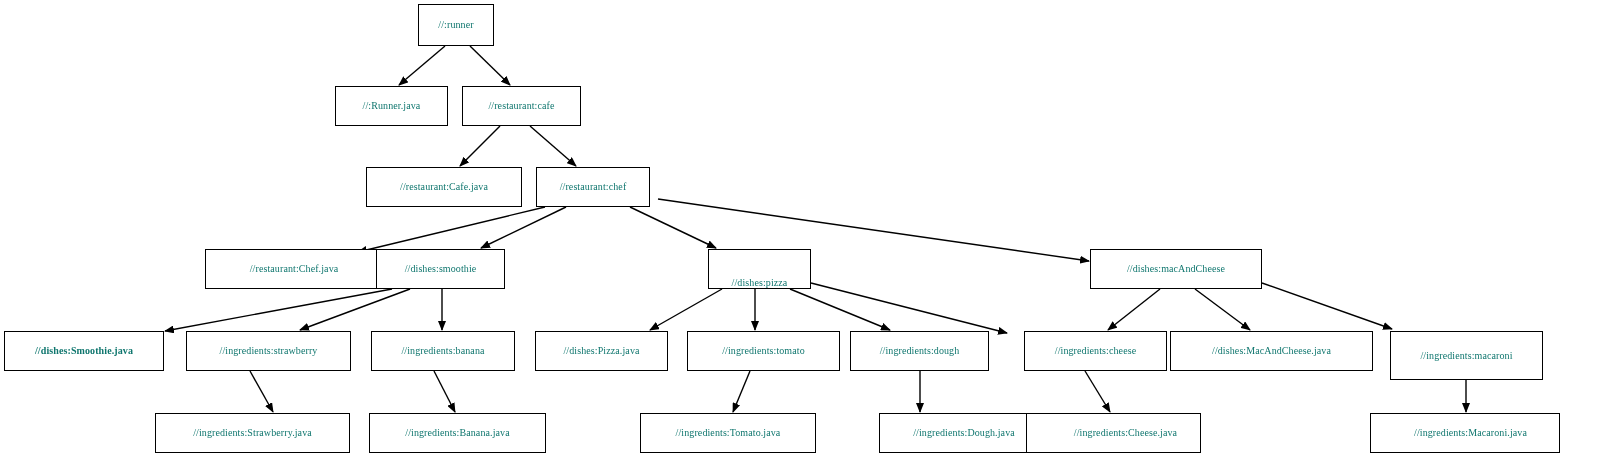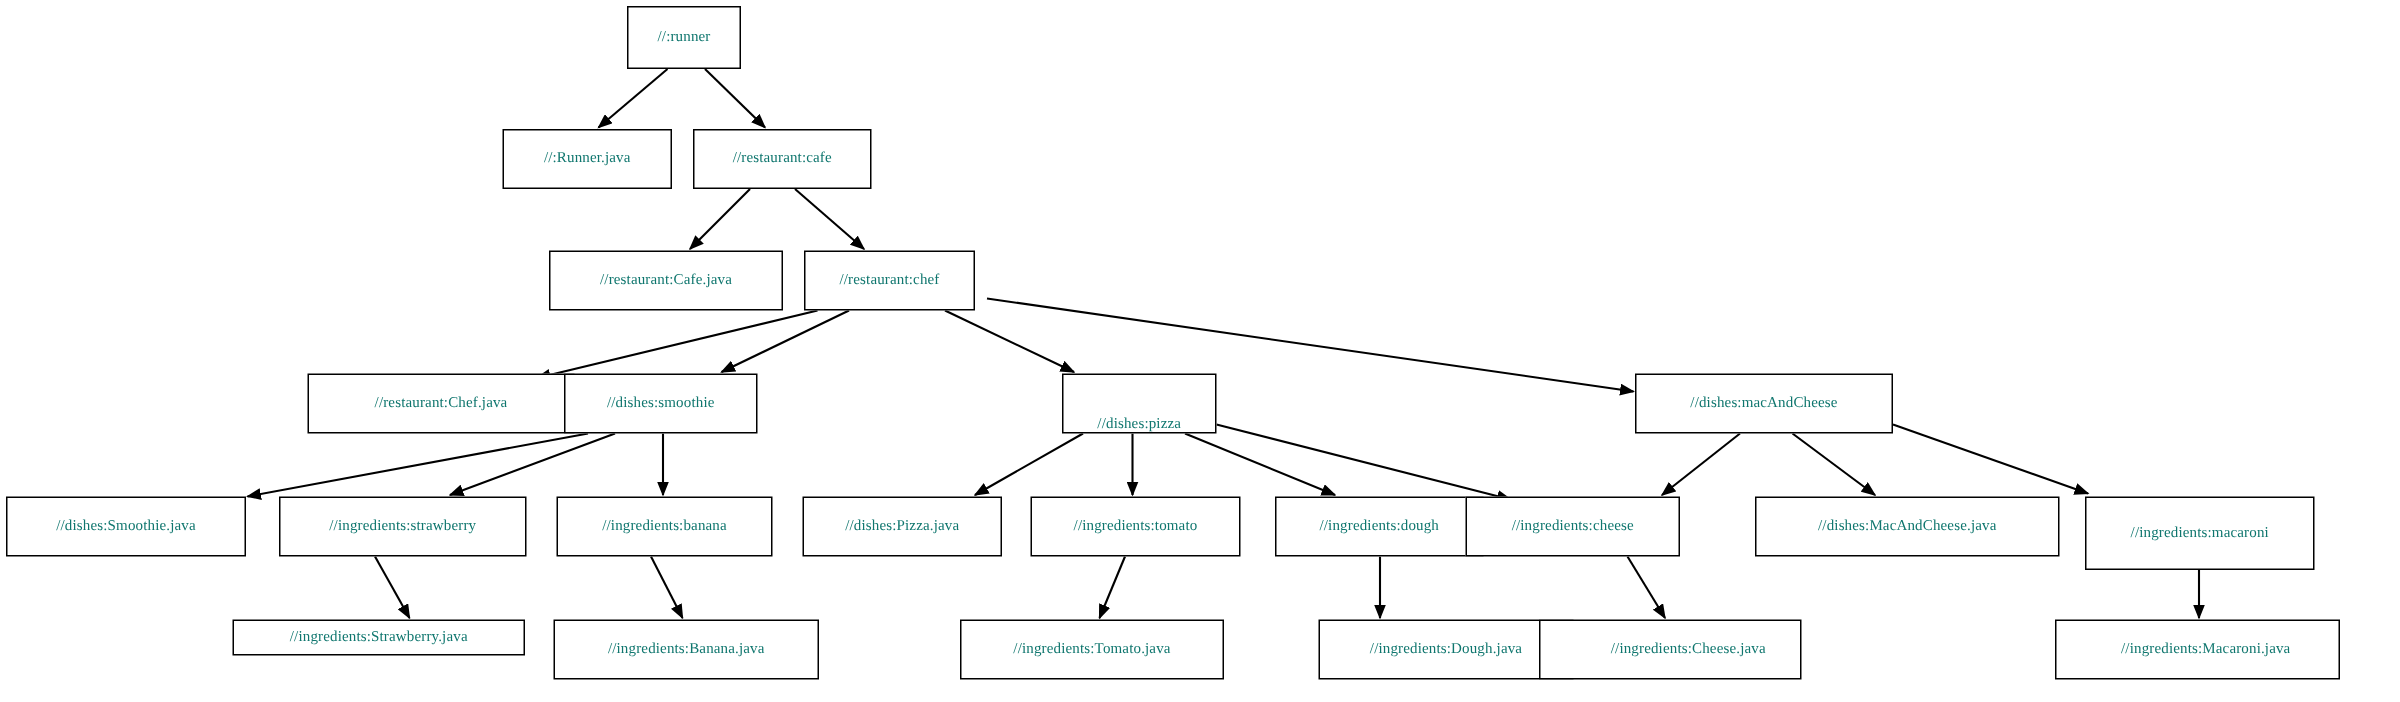--- a/index.html
+++ b/index.html
@@ -99,48 +99,48 @@
       </div>
       <div class="graph-node" style="left: 376px; top: 249px; width: 129px; height: 40px; border-color: rgb(0, 0, 0); background: rgb(255, 255, 255);">
         <span class="node-label">//dishes:smoothie</span>
       </div>
       <div class="graph-node" style="left: 708px; top: 249px; width: 103px; height: 40px; border-color: rgb(0, 0, 0); background: rgb(255, 255, 255); align-items: flex-end;">
         <span class="node-label">//dishes:pizza</span>
       </div>
       <div class="graph-node" style="left: 1090px; top: 249px; width: 172px; height: 40px; border-color: rgb(0, 0, 0); background: rgb(255, 255, 255);">
         <span class="node-label">//dishes:macAndCheese</span>
       </div>
-      <div class="graph-node" style="left: 4px; top: 331px; width: 160px; height: 40px; border-color: rgb(0, 0, 0); background: rgb(255, 255, 255);">
+      <div class="graph-node" style="left: 4px; top: 331px; width: 160px; height: 40px; border-color: rgb(0, 0, 0); background: rgb(255, 255, 255); font-weight: bold;">
         <span class="node-label">//dishes:Smoothie.java</span>
       </div>
       <div class="graph-node" style="left: 186px; top: 331px; width: 165px; height: 40px; border-color: rgb(0, 0, 0); background: rgb(255, 255, 255);">
         <span class="node-label">//ingredients:strawberry</span>
       </div>
       <div class="graph-node" style="left: 371px; top: 331px; width: 144px; height: 40px; border-color: rgb(0, 0, 0); background: rgb(255, 255, 255);">
         <span class="node-label">//ingredients:banana</span>
       </div>
       <div class="graph-node" style="left: 535px; top: 331px; width: 133px; height: 40px; border-color: rgb(0, 0, 0); background: rgb(255, 255, 255);">
         <span class="node-label">//dishes:Pizza.java</span>
       </div>
-      <div class="graph-node" style="left: 687px; top: 331px; width: 140px; height: 40px; border-color: rgb(0, 0, 0); background: rgb(255, 255, 255);">
+      <div class="graph-node" style="left: 687px; top: 331px; width: 153px; height: 40px; border-color: rgb(0, 0, 0); background: rgb(255, 255, 255);">
         <span class="node-label">//ingredients:tomato</span>
       </div>
       <div class="graph-node" style="left: 850px; top: 331px; width: 139px; height: 40px; border-color: rgb(0, 0, 0); background: rgb(255, 255, 255);">
         <span class="node-label">//ingredients:dough</span>
       </div>
-      <div class="graph-node" style="left: 977px; top: 331px; width: 143px; height: 40px; border-color: rgb(0, 0, 0); background: rgb(255, 255, 255);">
+      <div class="graph-node" style="left: 1024px; top: 331px; width: 143px; height: 40px; border-color: rgb(0, 0, 0); background: rgb(255, 255, 255);">
         <span class="node-label">//ingredients:cheese</span>
       </div>
       <div class="graph-node" style="left: 1170px; top: 331px; width: 203px; height: 40px; border-color: rgb(0, 0, 0); background: rgb(255, 255, 255);">
         <span class="node-label">//dishes:MacAndCheese.java</span>
       </div>
       <div class="graph-node" style="left: 1390px; top: 331px; width: 153px; height: 49px; border-color: rgb(0, 0, 0); background: rgb(255, 255, 255); text-align: center;">
         <span class="node-label">//ingredients:macaroni</span>
       </div>
-      <div class="graph-node" style="left: 155px; top: 413px; width: 195px; height: 24px; border-color: rgb(0, 0, 0); background: rgb(255, 255, 255);">
+      <div class="graph-node" style="left: 155px; top: 413px; width: 195px; height: 40px; border-color: rgb(0, 0, 0); background: rgb(255, 255, 255);">
         <span class="node-label">//ingredients:Strawberry.java</span>
       </div>
       <div class="graph-node" style="left: 369px; top: 413px; width: 177px; height: 40px; border-color: rgb(0, 0, 0); background: rgb(255, 255, 255);">
         <span class="node-label">//ingredients:Banana.java</span>
       </div>
       <div class="graph-node" style="left: 640px; top: 413px; width: 176px; height: 40px; border-color: rgb(0, 0, 0); background: rgb(255, 255, 255);">
         <span class="node-label">//ingredients:Tomato.java</span>
       </div>
       <div class="graph-node" style="left: 836px; top: 413px; width: 170px; height: 40px; border-color: rgb(0, 0, 0); background: rgb(255, 255, 255); margin-left: 43px;">
         <span class="node-label">//ingredients:Dough.java</span>

